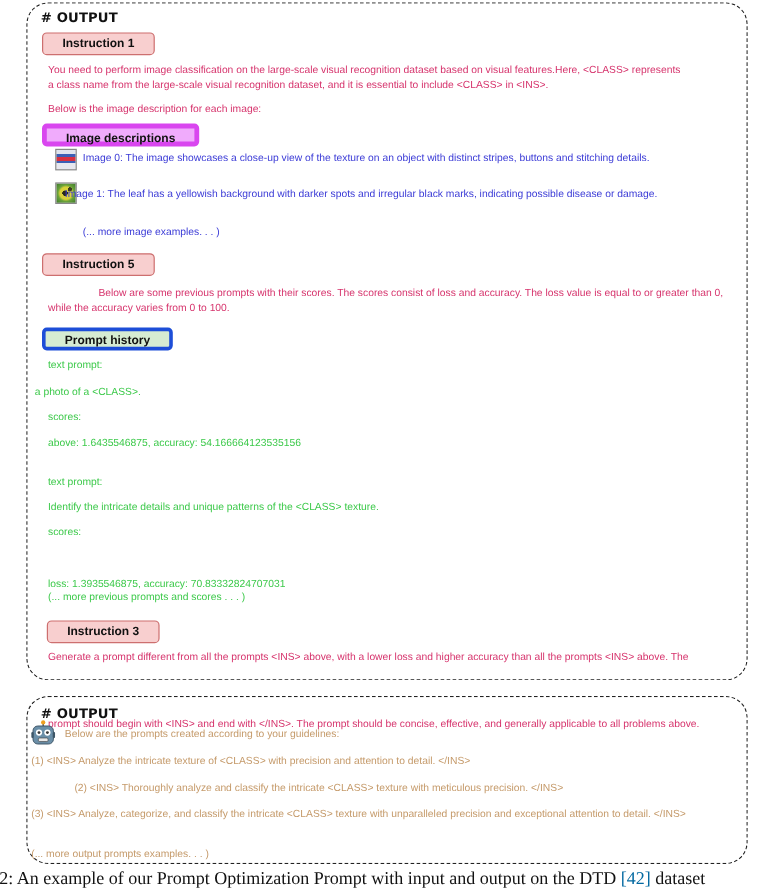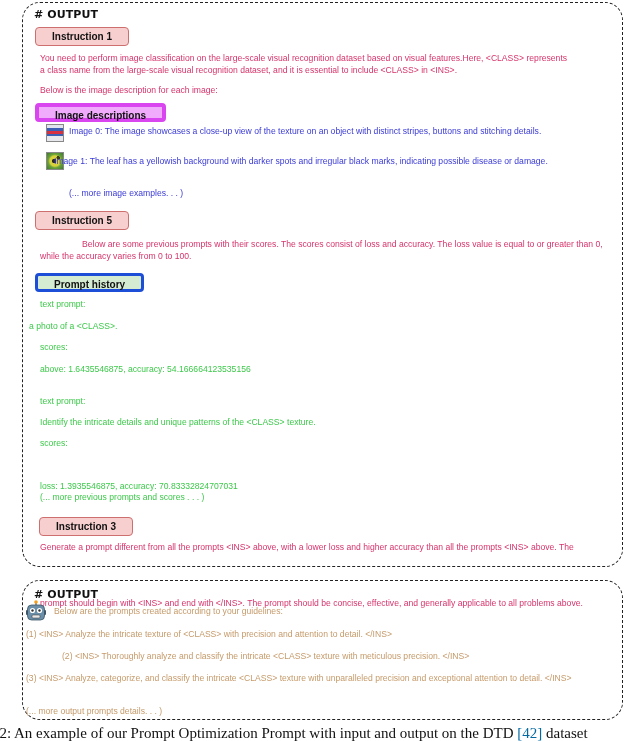--- a/index.html
+++ b/index.html
@@ -124,15 +124,15 @@
   <circle cx="6.5" cy="10.5" r="2.6" fill="#fff"></circle>
   <circle cx="13.5" cy="10.5" r="2.6" fill="#fff"></circle>
   <circle cx="6.5" cy="10.5" r="1.2" fill="#333"></circle>
   <circle cx="13.5" cy="10.5" r="1.2" fill="#333"></circle>
   <rect x="6" y="15" width="8" height="3" rx="1" fill="#e8e8e8" stroke="#333" stroke-width="0.5"></rect>
 </svg>
 <div class="txt tan" style="left:54px;top:605px;">Below are the prompts created according to your guidelines:</div>
 <div class="txt tan" style="left:26px;top:628px;">(1) &lt;INS&gt; Analyze the intricate texture of &lt;CLASS&gt; with precision and attention to detail. &lt;/INS&gt;</div>
 <div class="txt tan" style="left:26px;top:650px;padding-left:36px;">(2) &lt;INS&gt; Thoroughly analyze and classify the intricate &lt;CLASS&gt; texture with meticulous precision. &lt;/INS&gt;</div>
 <div class="txt tan" style="left:26px;top:672px;">(3) &lt;INS&gt; Analyze, categorize, and classify the intricate &lt;CLASS&gt; texture with unparalleled precision and exceptional attention to detail. &lt;/INS&gt;</div>
-<div class="txt tan" style="left:26px;top:705px;">(... more output prompts details. . . )</div>
+<div class="txt tan" style="left:26px;top:705px;">(... more output prompts examples. . . )</div>
 
 <div class="caption"><span>re 2: An example of our Prompt Optimization Prompt with input and output on the DTD </span><span class="ref">[42]</span><span> dataset</span></div>
 
 </body></html>

